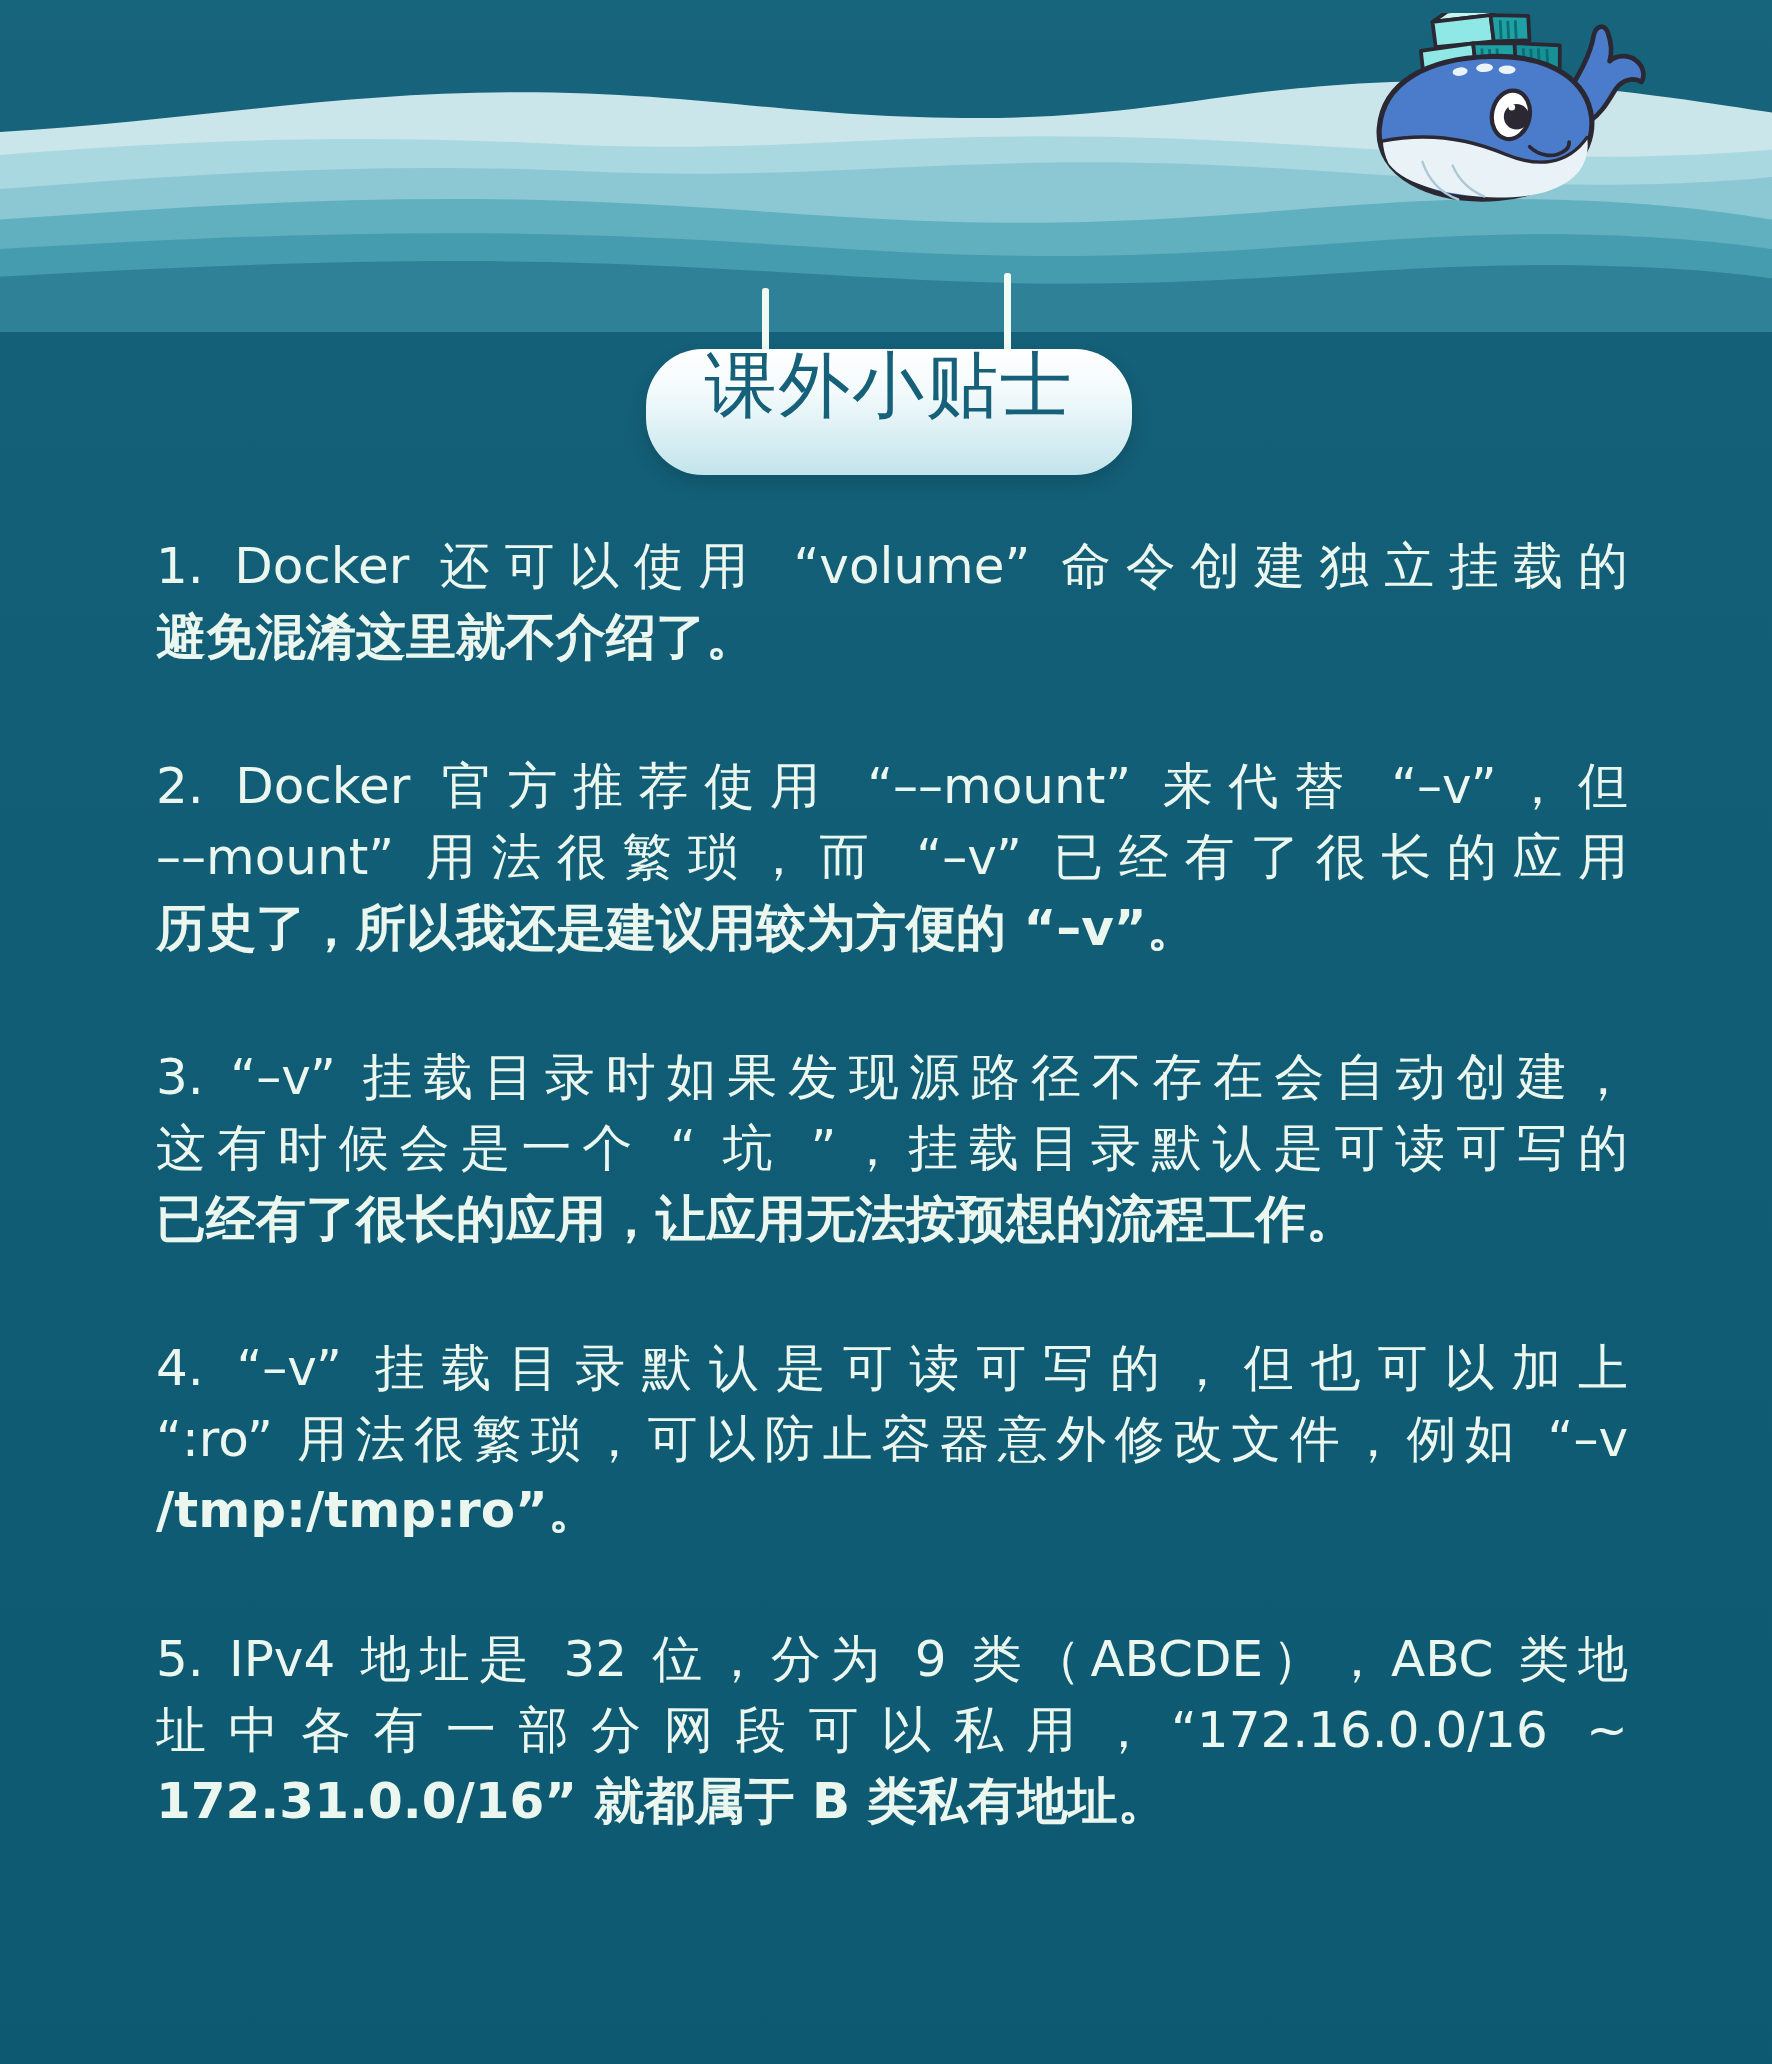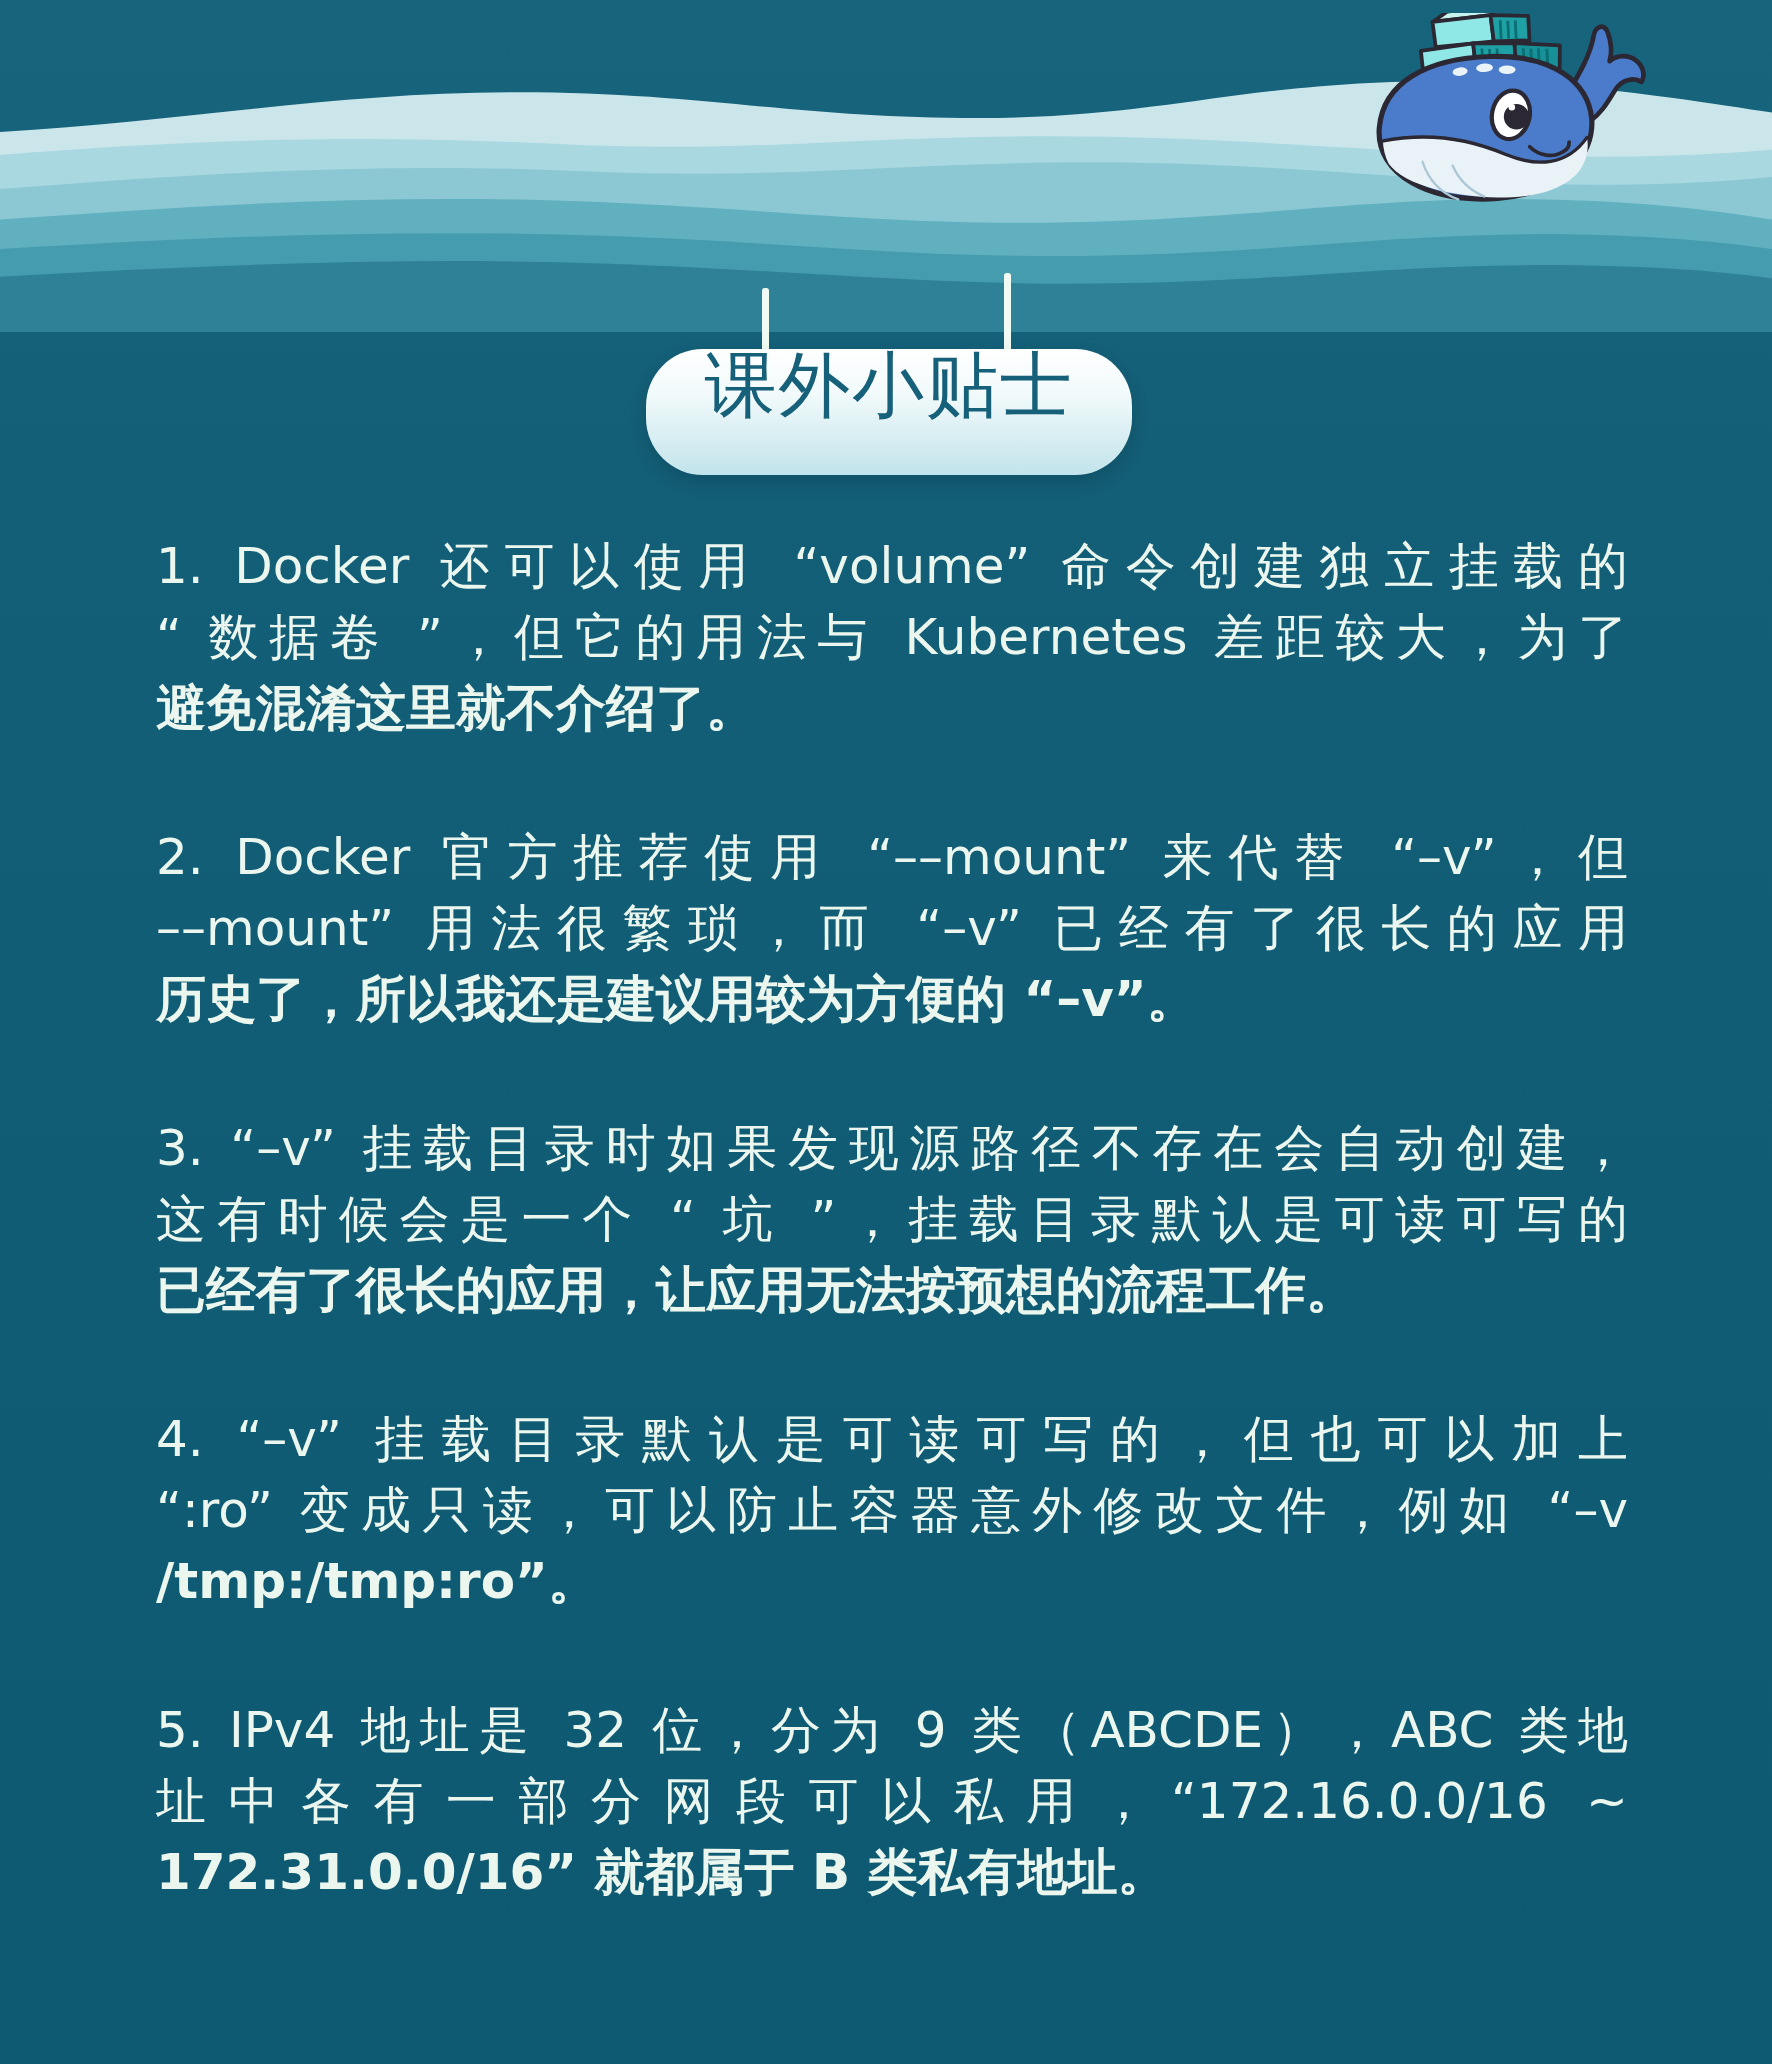--- a/index.html
+++ b/index.html
@@ -144,36 +144,35 @@
   <div class="hanger left"></div>
   <div class="hanger right"></div>
 
   <div class="badge">
     <span class="badge-label">课外小贴士</span>
   </div>
 
   <div class="tips">
     <div class="tip">
       <div class="tline">1. Docker 还可以使用 “volume” 命令创建独立挂载的</div>
-      <div class="tline">“ 数据卷 ”，但它的用法与 Kubernetes 差距较大，为了</div>
       <div class="tline tline-last">避免混淆这里就不介绍了。</div>
     </div>
     <div class="tip">
       <div class="tline">2. Docker 官方推荐使用 “––mount” 来代替 “–v”，但</div>
       <div class="tline">––mount” 用法很繁琐，而 “–v” 已经有了很长的应用</div>
       <div class="tline tline-last">历史了，所以我还是建议用较为方便的 “–v”。</div>
     </div>
     <div class="tip">
       <div class="tline">3. “–v” 挂载目录时如果发现源路径不存在会自动创建，</div>
       <div class="tline">这有时候会是一个 “ 坑 ”，挂载目录默认是可读可写的</div>
       <div class="tline tline-last">已经有了很长的应用，让应用无法按预想的流程工作。</div>
     </div>
     <div class="tip">
       <div class="tline">4. “–v” 挂载目录默认是可读可写的，但也可以加上</div>
-      <div class="tline">“:ro” 变成只读，可以防止容器意外修改文件，例如 “–v</div>
+      <div class="tline">“:ro” 用法很繁琐，可以防止容器意外修改文件，例如 “–v</div>
       <div class="tline tline-last">/tmp:/tmp:ro”。</div>
     </div>
     <div class="tip">
       <div class="tline">5. IPv4 地址是 32 位，分为 9 类（ABCDE），ABC 类地</div>
       <div class="tline">址中各有一部分网段可以私用，“172.16.0.0/16 ~</div>
       <div class="tline tline-last">172.31.0.0/16” 就都属于 B 类私有地址。</div>
     </div>
   </div>
 
 </div>

